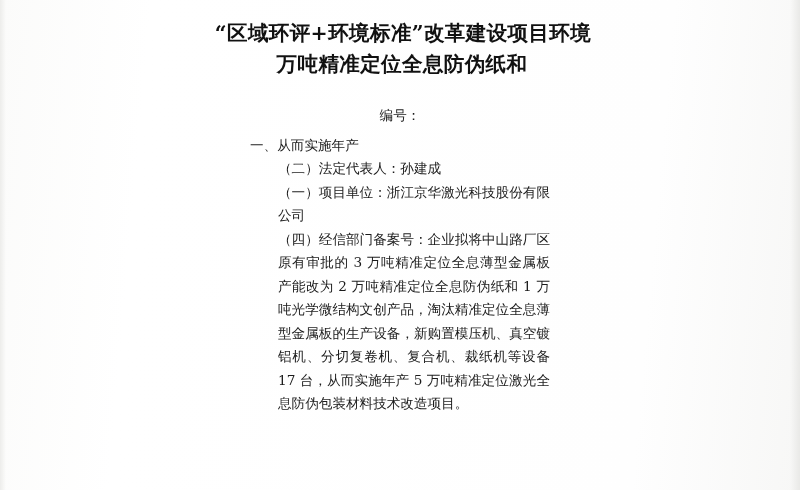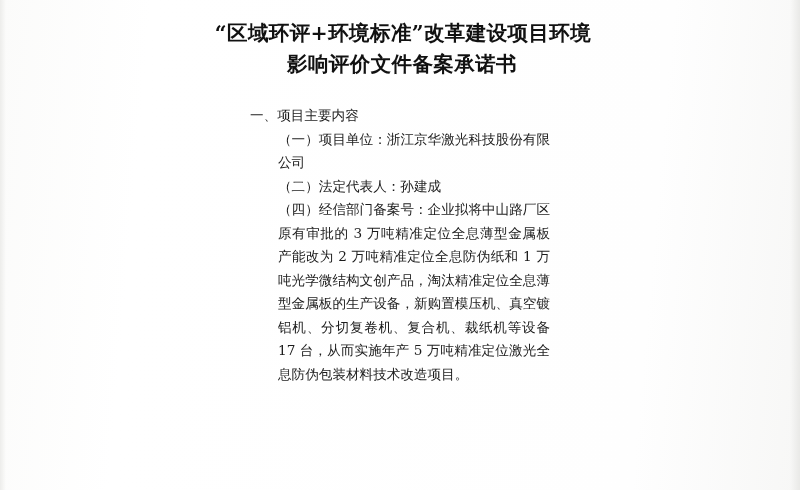--- a/index.html
+++ b/index.html
@@ -102,37 +102,40 @@
 
 <div class="page">
   <div class="paper"></div>
   <div class="edge-left"></div>
   <div class="edge-right"></div>
 
   <div class="content clip-bottom">
 
     <h1 class="doc-title">
       <span class="title-line l2">“区域环评+环境标准”改革建设项目环境</span>
-      <span class="title-line l3">影响评价文件备案承诺书</span>
+      <span class="title-line l3">万吨精准定位全息防伪纸和</span>
     </h1>
 
     <div class="body-block">
 
+      <p style="text-align:center; margin-top:6px;">
+        <span>编号：</span>
+      </p>
 
 
 
 
-      <p class="sec-head p-gap">一、项目主要内容</p>
+      <p class="sec-head p-gap">一、从而实施年产</p>
+
+      <p class="lvl2">
+        <span>（二）法定代表人：</span><span>孙建成</span>
+      </p>
 
       <p class="lvl2">
         <span>（一）项目单位：</span><span>浙江京华激光科技股份有限公司</span>
-      </p>
-
-      <p class="lvl2">
-        <span>（二）法定代表人：</span><span>孙建成</span>
       </p>
 
 
       <p class="lvl2">
         <span>（四）经信部门备案号：</span><span>企业拟将中山路厂区原有审批的 3 万吨精准定位全息薄型金属板产能改为 2 万吨精准定位全息防伪纸和 1 万吨光学微结构文创产品，淘汰精准定位全息薄型金属板的生产设备，新购置模压机、真空镀铝机、分切复卷机、复合机、裁纸机等设备 17 台，从而实施年产 5 万吨精准定位激光全息防伪包装材料技术改造项目。</span>
       </p>
 
     </div>
   </div>
 </div>

